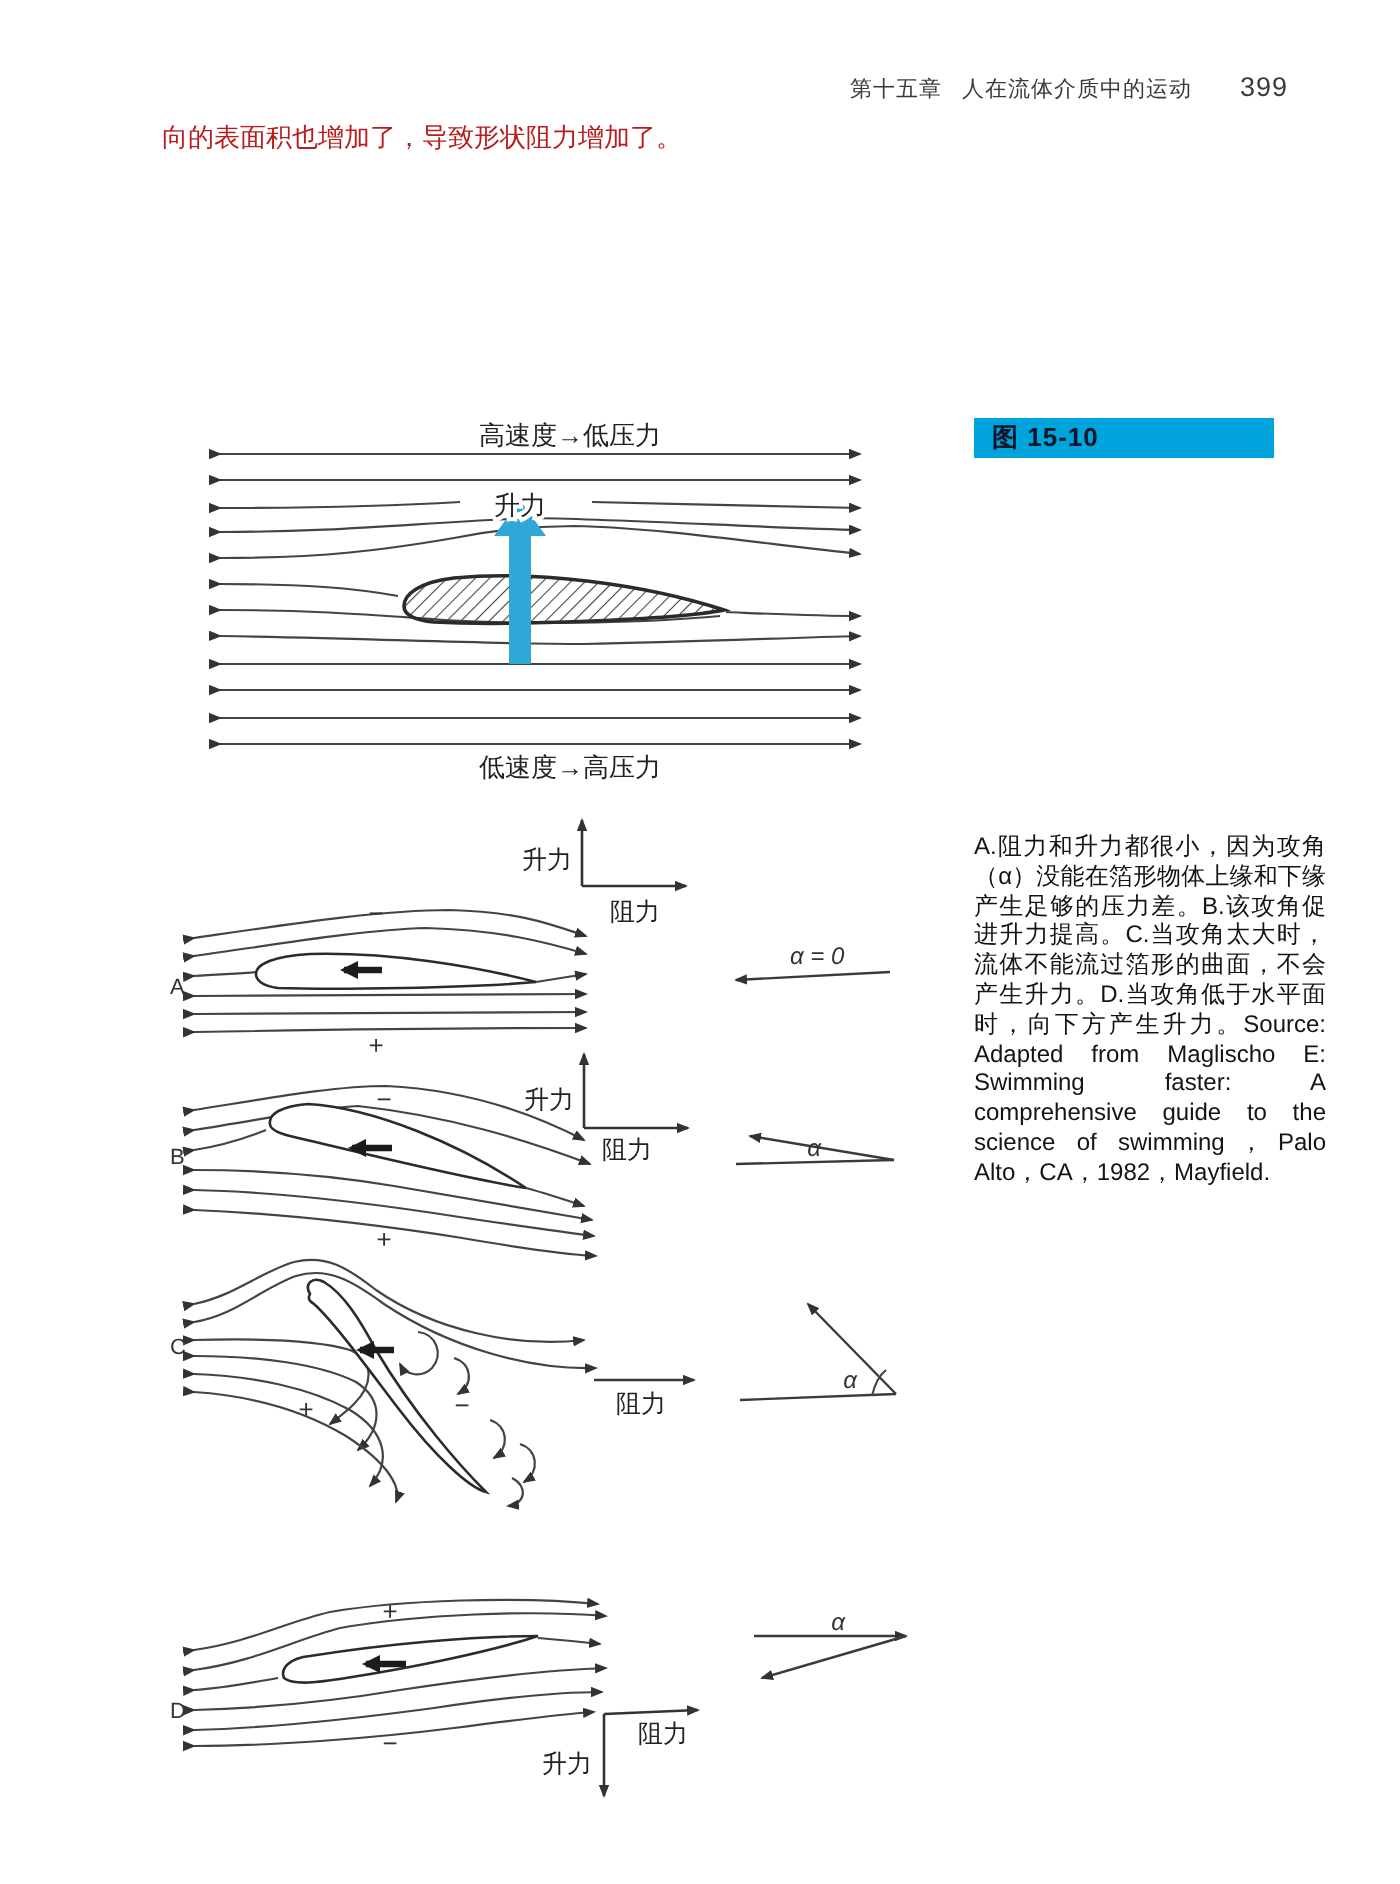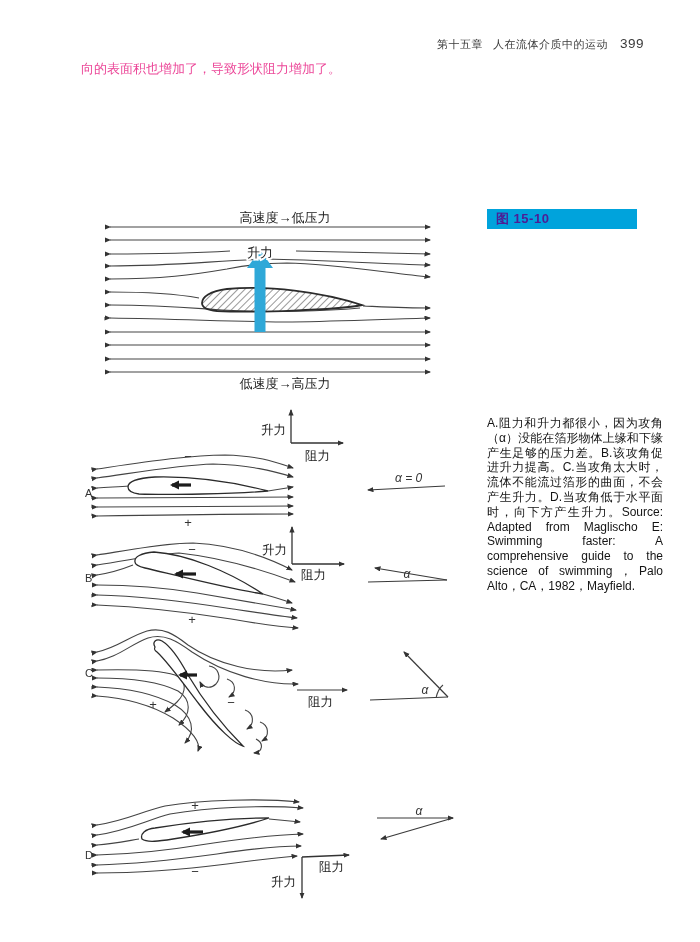--- a/index.html
+++ b/index.html
@@ -5,35 +5,35 @@
   html,body { margin:0; padding:0; }
   body {
     width:700px; height:942px; background:#ffffff; position:relative; overflow:hidden;
     font-family:"Liberation Sans","DejaVu Sans",sans-serif; color:#1c1c1c;
   }
   .page-header {
     position:absolute; top:36px; right:56px; font-size:11px; color:#3a3a3a;
     letter-spacing:0.5px; white-space:nowrap;
   }
   .page-header .sep { display:inline-block; width:10px; }
-  .page-header .pagenum { font-size:13.5px; color:#3a3a3a; margin-left:12px; }
+  .page-header .pagenum { font-size:13.5px; color:#3a3a3a; margin-left:24px; }
   .bodytext {
     position:absolute; left:81px; top:56px; width:385px;
-    font-size:13px; line-height:25px; text-align:justify; color:#ec4899;
+    font-size:13px; line-height:25px; text-align:justify; color:#b91c1c;
   }
   .bodytext p { margin:0; }
   .bodytext p.indent { text-indent:2em; }
   .fig1 { position:absolute; left:82px; top:204px; }
   .fig2 { position:absolute; left:75px; top:398px; }
   .sidenote { position:absolute; left:487px; width:176px; }
   .sidenote.sn1 { top:209px; }
   .sidenote.sn2 { top:409px; }
   .sn-bar {
     width:150px; height:20px; line-height:20px; box-sizing:border-box;
-    background:#00A3DC; color:#4c1d95; font-weight:bold; font-size:13px;
+    background:#00A3DC; color:#0f172a; font-weight:bold; font-size:13px;
     padding-left:9px; letter-spacing:0.5px;
   }
   .sn-text {
     margin-top:7px; font-size:12px; line-height:14.8px; text-align:justify;
     color:#141414; width:176px;
   }
   
   .sl   { fill:none; stroke:#444; stroke-width:1.1px; }
   .foil { fill:#ffffff; stroke:#2b2b2b; stroke-width:1.3px; }
   .foil1{ stroke:#2b2b2b; stroke-width:1.8px; }

